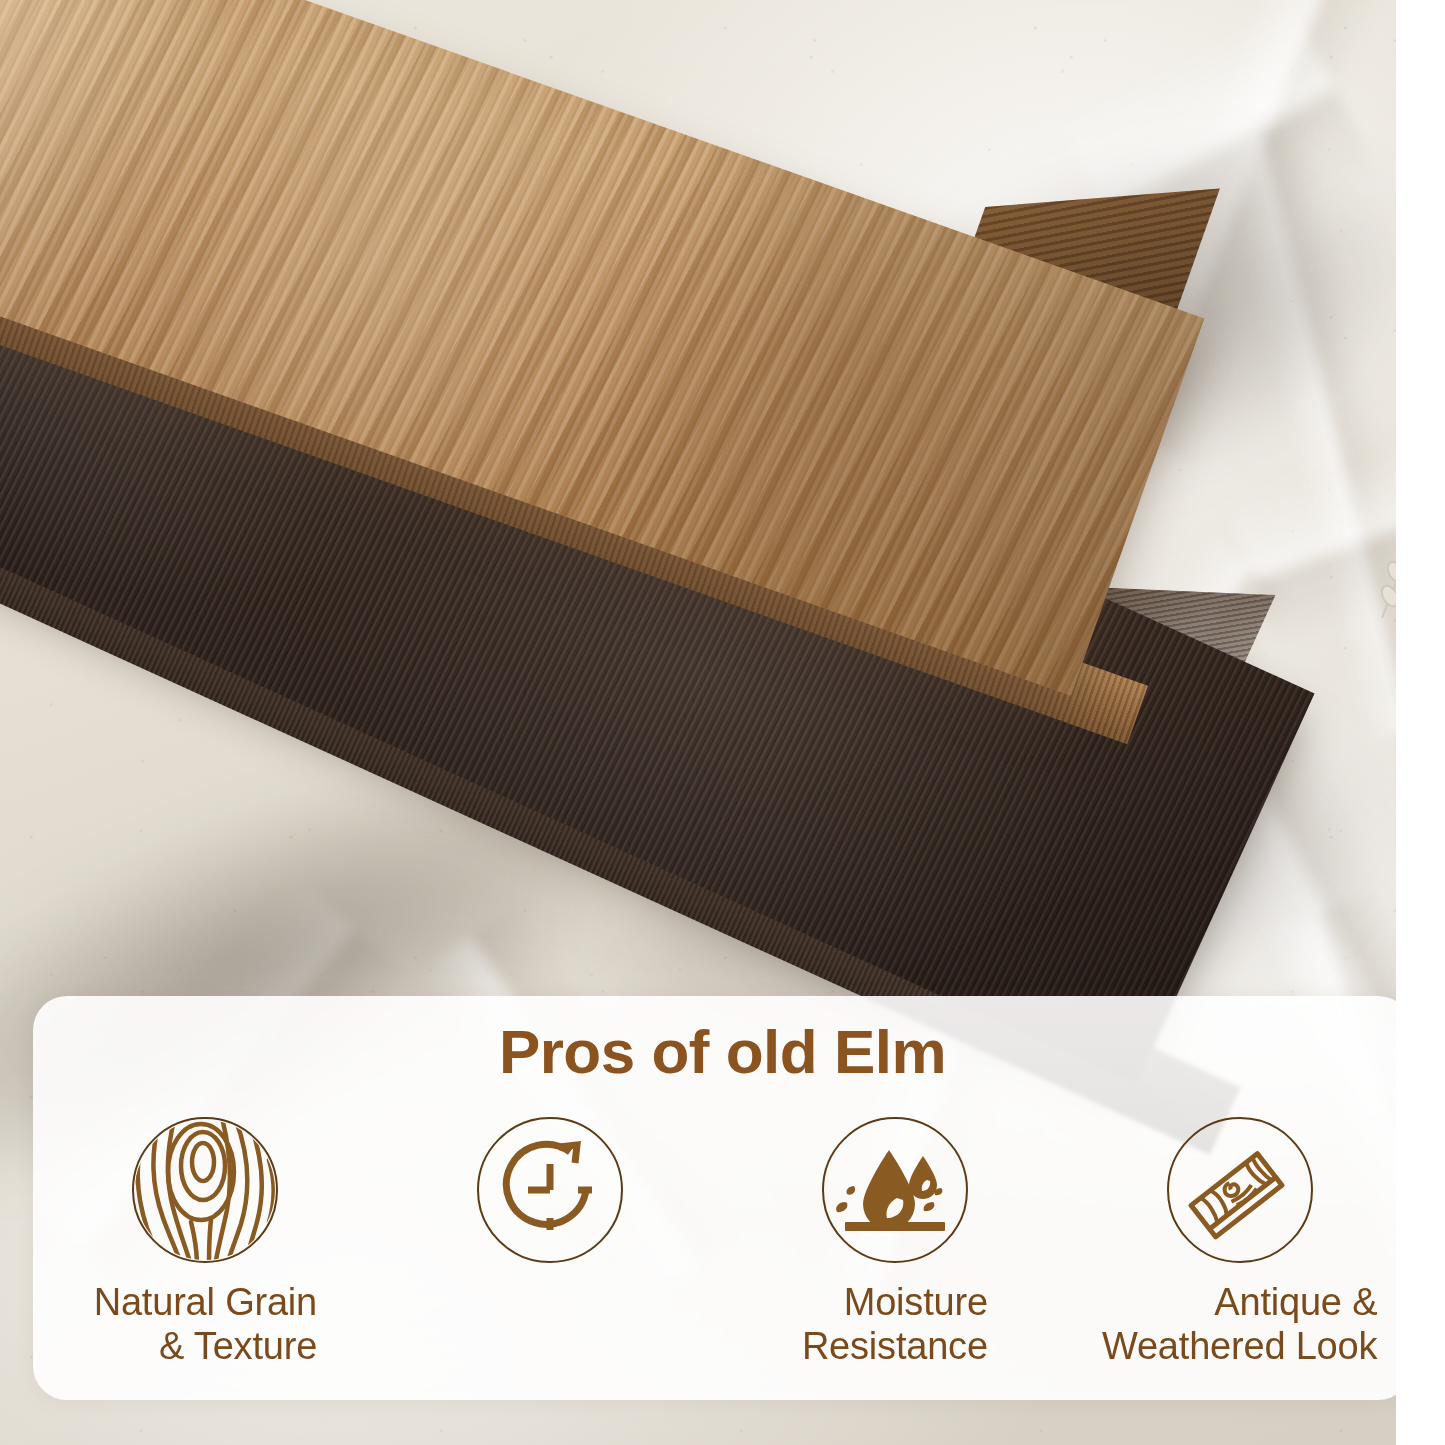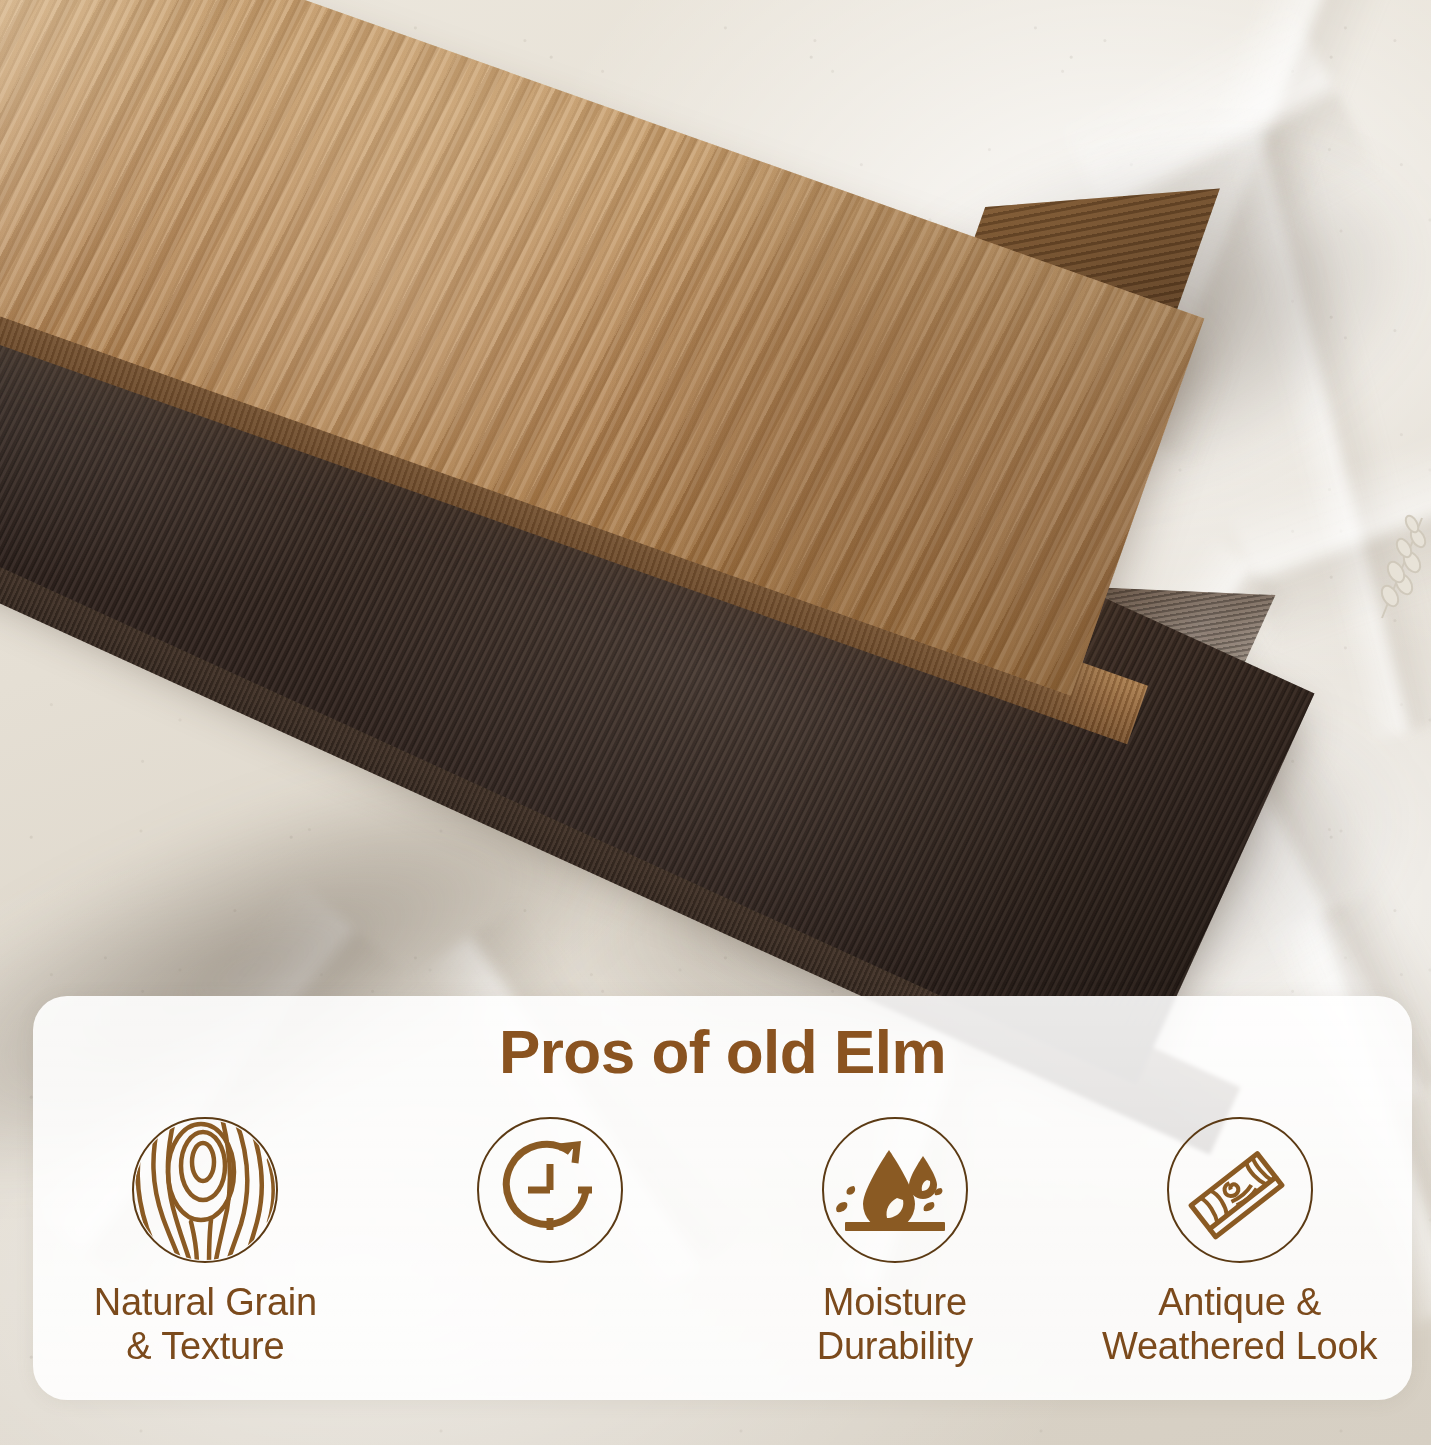--- a/index.html
+++ b/index.html
@@ -10,21 +10,20 @@
   body {
     font-family: "Liberation Sans", sans-serif;
   }
 
   #stage {
     position: relative;
     width: 1396px;
     height: 1445px;
     overflow: hidden;
     background: #e6e0d6;
-    padding-left: 35px;
   }
 
   
   .linen {
     position: absolute;
     inset: 0;
     background:
       radial-gradient(ellipse 60% 45% at 78% 18%, rgba(255,255,255,0.85), rgba(255,255,255,0) 70%),
       radial-gradient(ellipse 55% 45% at 88% 62%, rgba(255,255,255,0.80), rgba(255,255,255,0) 72%),
       radial-gradient(ellipse 70% 40% at 25% 88%, rgba(255,255,255,0.55), rgba(255,255,255,0) 75%),
@@ -228,21 +227,21 @@
     flex-direction: column;
     align-items: center;
   }
   .icon-wrap {
     width: 152px;
     height: 152px;
     display: block;
   }
   .col-label {
     margin-top: 14px;
-    text-align: center;
+    text-align: right;
     font-size: 38px;
     line-height: 1.16;
     color: #7b4a1c;
     white-space: pre-line;
     letter-spacing: -0.2px;
   }
 </style>
 </head>
 <body>
 
@@ -353,21 +352,21 @@
           <path d="M108 66 C104 68 102 72 103 77 C108 77 112 73 111 67 Z" fill="#fbf9f4"></path>
 
           <path d="M35 72 C30 72 26 76 28 80 C32 82 37 79 36 74 Z" fill="#8a5a23"></path>
           <path d="M26 88 C20 88 15 93 18 98 C24 99 30 94 28 89 Z" fill="#8a5a23"></path>
           <path d="M114 88 C108 88 103 92 105 97 C111 98 117 94 115 89 Z" fill="#8a5a23"></path>
           <path d="M122 74 C118 74 114 77 116 81 C120 82 125 79 123 75 Z" fill="#8a5a23"></path>
 
           <rect x="26" y="108" width="100" height="9" rx="1" fill="#8a5a23"></rect>
         </svg>
         <div class="col-label">Moisture
-Durability</div>
+Resistance</div>
       </div>
 
       <div class="col">
         <svg class="icon-wrap" viewBox="0 0 152 152">
           <circle cx="76" cy="76" r="72" fill="none" stroke="#5b3a14" stroke-width="2"></circle>
           <g transform="rotate(-38 76 76)">
             <g fill="none" stroke="#8a5a23" stroke-width="5" stroke-linejoin="round">
 
               <path d="M28 58 L112 58 L112 88 L28 88 Z"></path>
 

